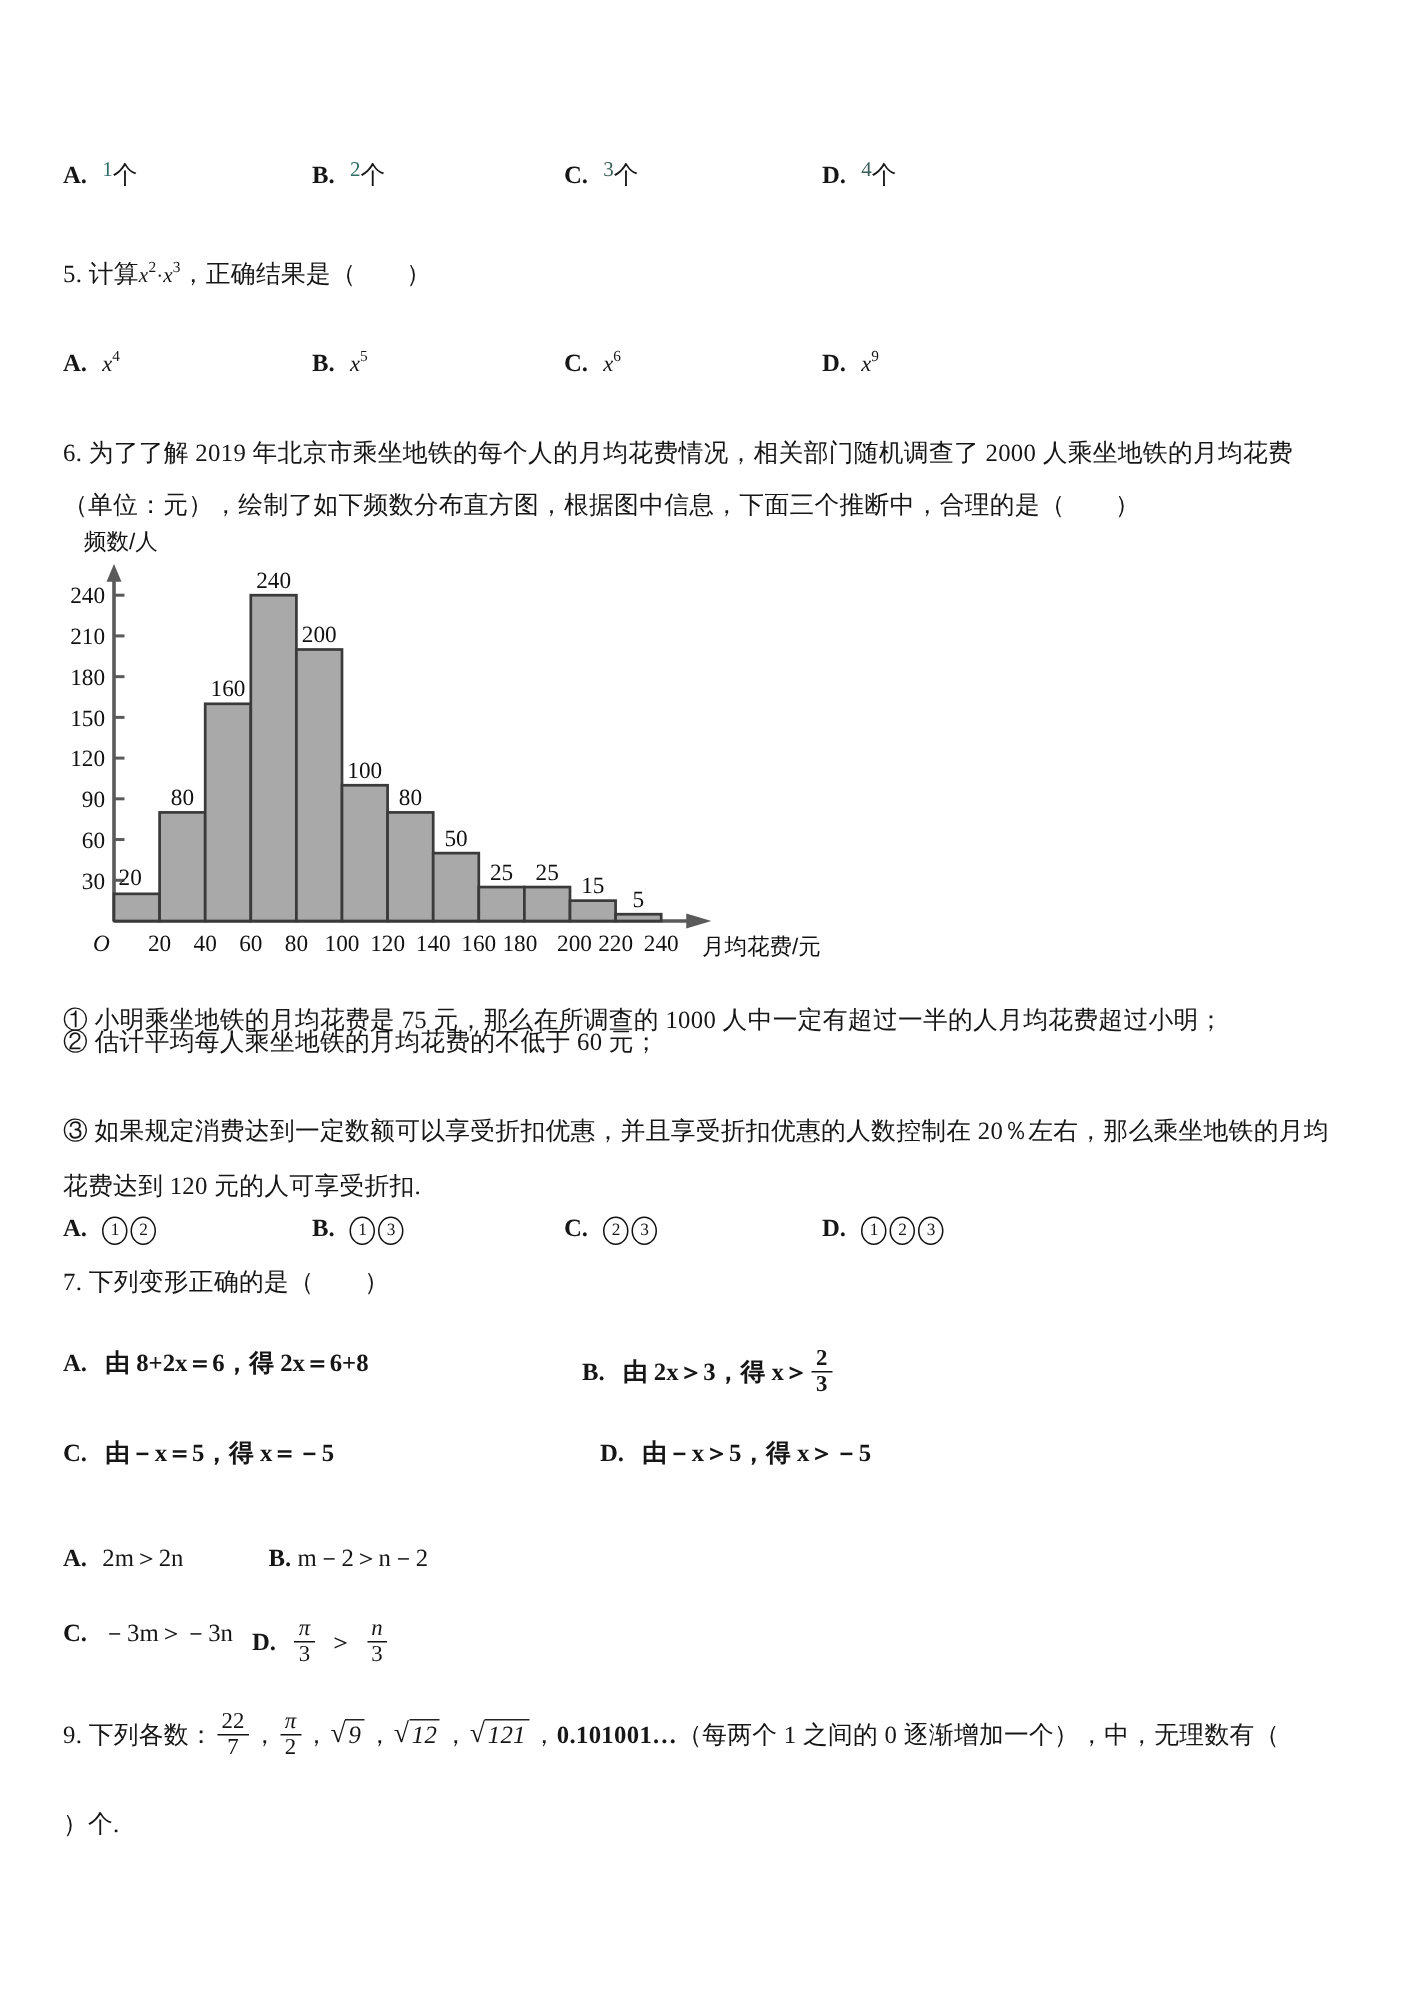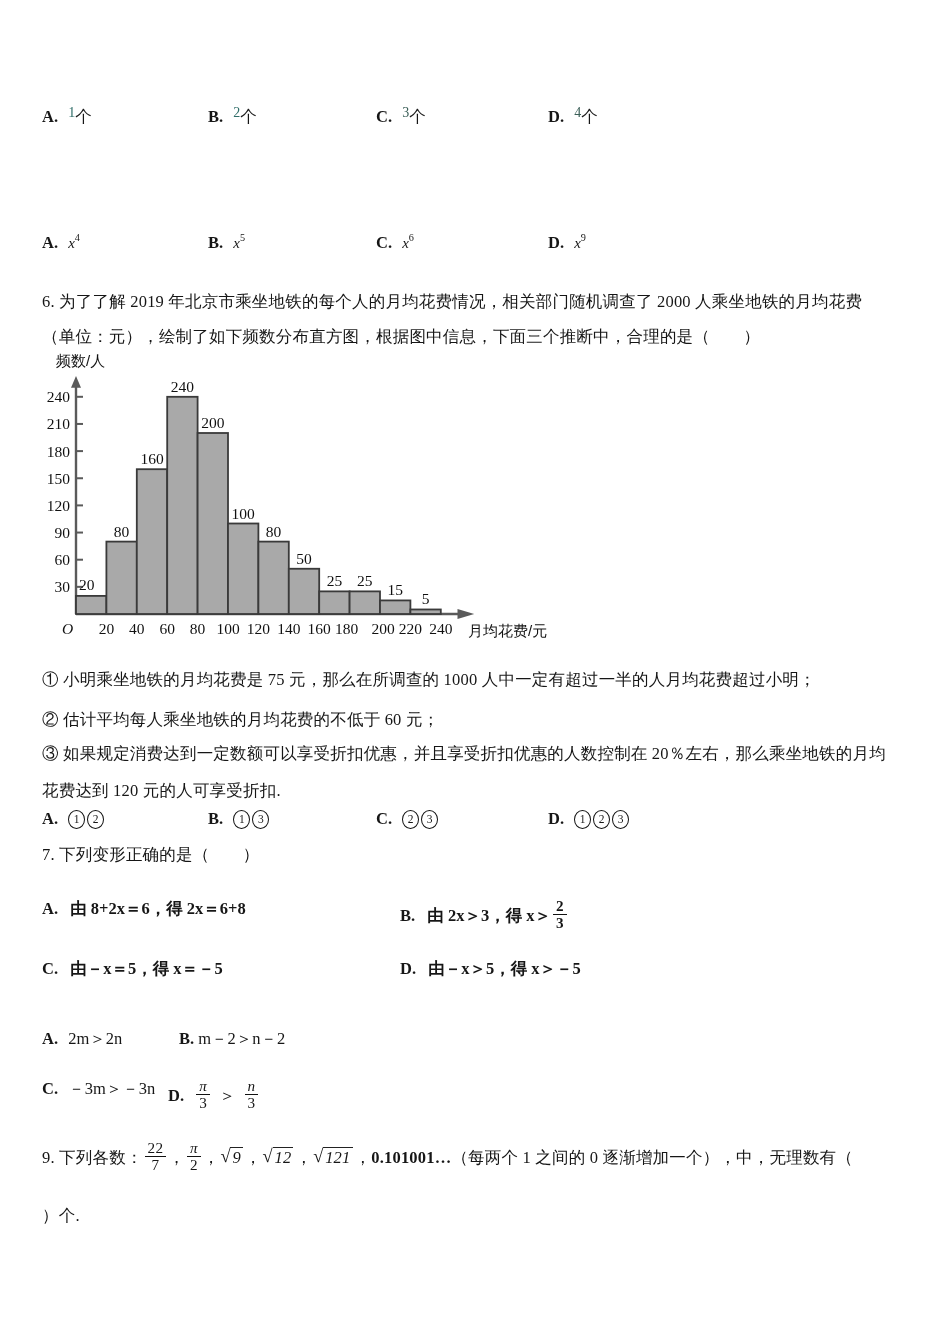--- a/index.html
+++ b/index.html
@@ -91,20 +91,24 @@
     <div class="opt" style="left:334px;">
       <span class="lbl">C.</span>
       <span class="tint2" style="font-size:14px; position:relative; top:-5px; margin-left:6px;">3</span><span>个</span>
     </div>
     <div class="opt" style="left:506px;">
       <span class="lbl">D.</span>
       <span class="tint2" style="font-size:14px; position:relative; top:-5px; margin-left:6px;">4</span><span>个</span>
     </div>
   </div>
 
+  <div class="qline" style="left:42px; top:173px;">
+    <span>5.</span>
+    <span>计算</span><span class="mi" style="font-size:14px;">x</span><sup class="spn">2</sup><span style="font-size:13px;">·</span><span class="mi" style="font-size:14px;">x</span><sup class="spn">3</sup><span>，正确结果是（　　）</span>
+  </div>
 
   <div class="optrow" style="top:232px;">
     <div class="opt" style="left:0px;">
       <span class="lbl">A.</span>
       <span class="mi" style="margin-left:6px; font-size:15px;">x</span><sup class="spn">4</sup>
     </div>
     <div class="opt" style="left:166px;">
       <span class="lbl">B.</span>
       <span class="mi" style="margin-left:6px; font-size:15px;">x</span><sup class="spn">5</sup>
     </div>
@@ -197,21 +201,21 @@
         </g>
       <text class="cnlbl" id="c-xlabel" x="422" y="284">月均花费/元</text>
       <text class="ylbl" id="c-origin" x="16" y="282" font-style="italic">O</text>
     </svg>
   </div>
 
   <div class="qline" style="left:42px; top:670px;">
     <span>①</span>
     <span>小明乘坐地铁的月均花费是 75 元，那么在所调查的 1000 人中一定有超过一半的人月均花费超过小明；</span>
   </div>
-  <div class="qline" style="left:42px; top:710px;">
+  <div class="qline" style="left:42px; top:685px;">
     <span>②</span>
     <span>估计平均每人乘坐地铁的月均花费的不低于 60 元；</span>
   </div>
   <div class="qline" style="left:42px; top:744px;">
     <span>③</span>
     <span>如果规定消费达到一定数额可以享受折扣优惠，并且享受折扣优惠的人数控制在 20％左右，那么乘坐地铁的月均</span>
   </div>
   <div class="qline" style="left:42px; top:781px;">花费达到 120 元的人可享受折扣.</div>
 
   <div class="optrow" style="top:809px;">
@@ -243,21 +247,21 @@
 
   <div class="qline" style="left:42px; top:845px;">
     <span>7.</span>
     <span>下列变形正确的是（　　）</span>
   </div>
 
   <div class="opt bold" style="left:42px; top:898px;">
     <span class="lbl">A.</span>
     <span style="margin-left:8px;">由 8+2x＝6，得 2x＝6+8</span>
   </div>
-  <div class="opt bold" style="left:400px; top:898px;">
+  <div class="opt bold" style="left:388px; top:898px;">
     <span class="lbl">B.</span>
     <span style="margin-left:8px;">由 2x＞3，得 x＞</span><span class="frac"><span class="t">2</span><span class="b">3</span></span>
   </div>
 
   <div class="opt bold" style="left:42px; top:958px;">
     <span class="lbl">C.</span>
     <span style="margin-left:8px;">由－x＝5，得 x＝－5</span>
   </div>
   <div class="opt bold" style="left:400px; top:958px;">
     <span class="lbl">D.</span>

